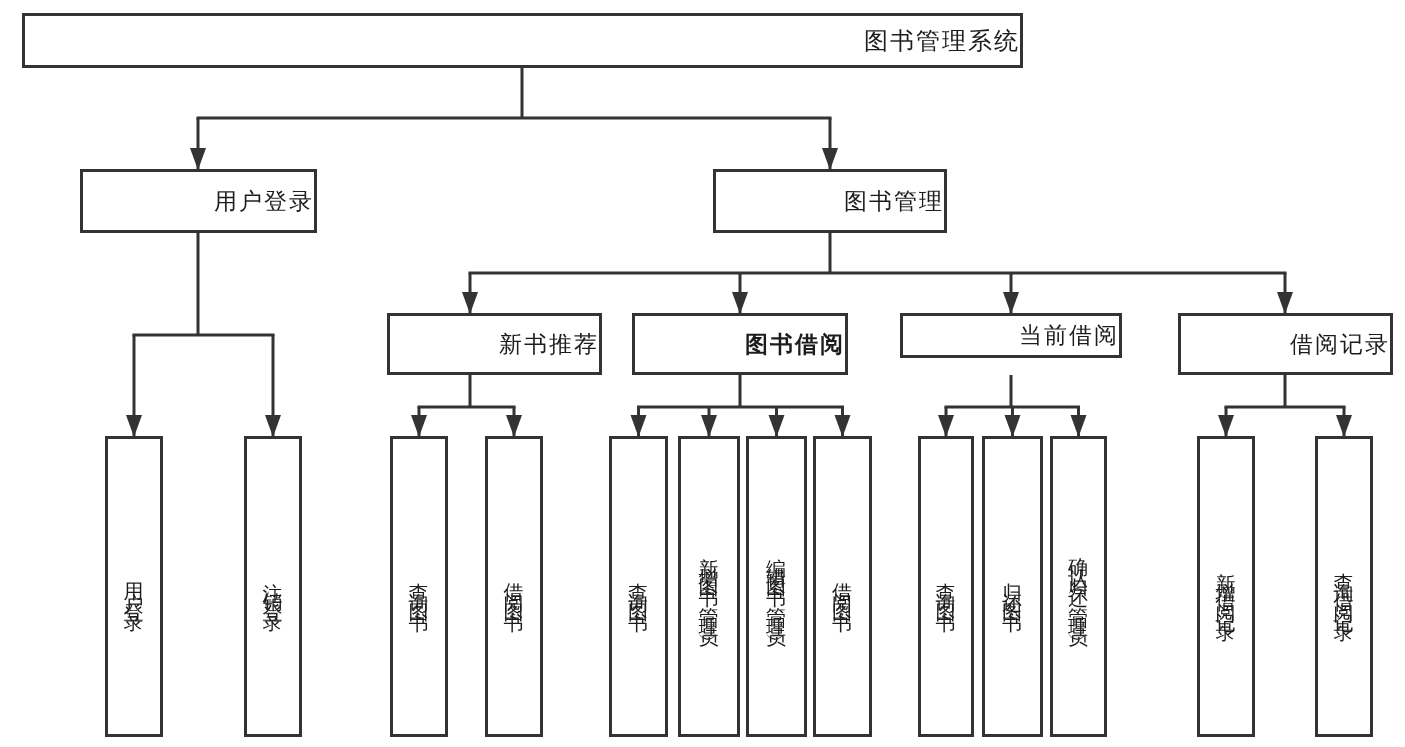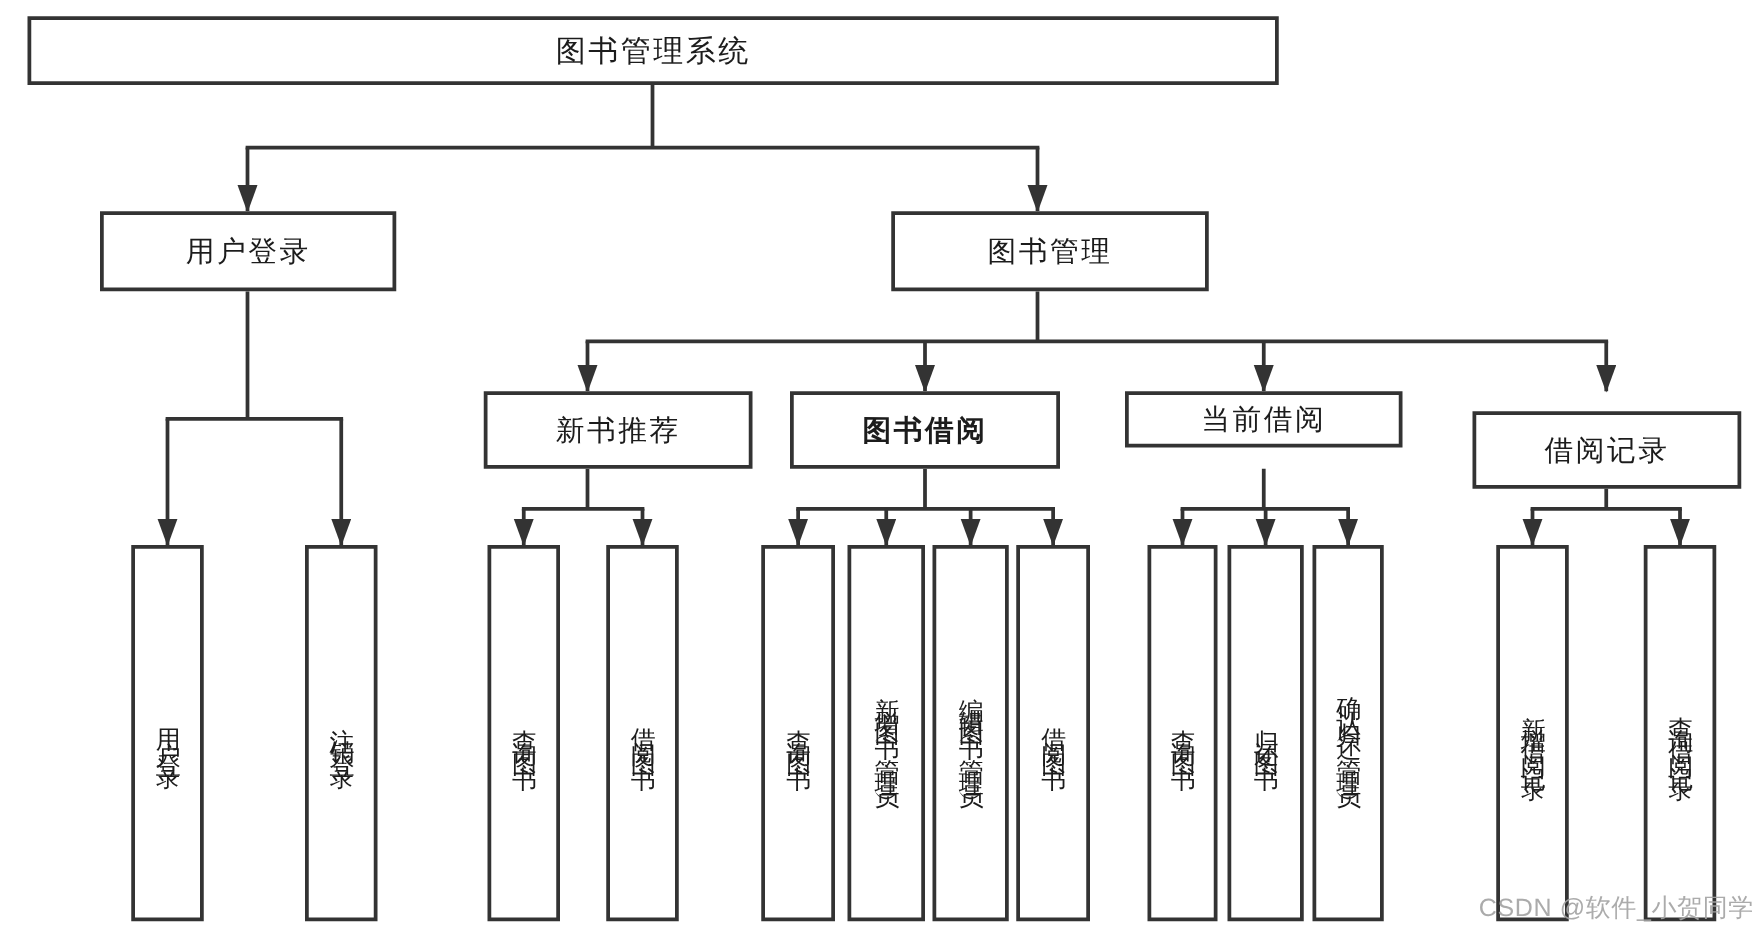--- a/index.html
+++ b/index.html
@@ -21,21 +21,21 @@
     width: 1405px;
     height: 747px;
   }
   .hbox {
     position: absolute;
     box-sizing: border-box;
     border: 3px solid #333333;
     background: #ffffff;
     display: flex;
     align-items: center;
-    justify-content: center;
+    justify-content: flex-end;
     font-size: 23px;
     color: #1c1c1c;
     letter-spacing: 2px;
     z-index: 2;
   }
   .vbox {
     position: absolute;
     box-sizing: border-box;
     border: 3px solid #333333;
     background: #ffffff;
@@ -114,41 +114,41 @@
     </g>
   </svg>
 
   <div class="hbox" style="left:22px; top:13px; width:1001px; height:55px; font-size:24px;">
     <span>图书管理系统</span>
   </div>
 
   <div class="hbox" style="left:80px; top:169px; width:237px; height:64px;">
     <span>用户登录</span>
   </div>
-  <div class="hbox" style="left:713px; top:169px; width:254px; height:64px;">
+  <div class="hbox" style="left:713px; top:169px; width:234px; height:64px;">
     <span>图书管理</span>
   </div>
 
   <div class="vbox" style="left:105px; width:58px;">
     <span>用户登录</span>
   </div>
   <div class="vbox" style="left:244px; width:58px;">
     <span>注销登录</span>
   </div>
 
   <div class="hbox" style="left:363px; top:313px; width:215px; height:62px;margin-left:24px;">
     <span>新书推荐</span>
   </div>
   <div class="hbox" style="left:632px; top:313px; width:216px; height:62px;font-weight:bold;">
     <span>图书借阅</span>
   </div>
   <div class="hbox" style="left:900px; top:313px; width:222px; height:45px;">
     <span>当前借阅</span>
   </div>
-  <div class="hbox" style="left:1178px; top:313px; width:215px; height:62px;margin-top:16px;">
+  <div class="hbox" style="left:1178px; top:313px; width:215px; height:62px;">
     <span>借阅记录</span>
   </div>
 
   <div class="vbox" style="left:390px; width:58px;">
     <span>查询图书</span>
   </div>
   <div class="vbox" style="left:485px; width:58px;">
     <span>借阅图书</span>
   </div>
 
@@ -175,15 +175,14 @@
     <span>确认归还（管理员）</span>
   </div>
 
   <div class="vbox" style="left:1197px; width:58px;">
     <span>新增借阅记录</span>
   </div>
   <div class="vbox" style="left:1315px; width:58px;">
     <span>查询借阅记录</span>
   </div>
 
-  <div class="watermark">CSDN @软件_小贺同学</div>
 
 </div>
 
 </body></html>

